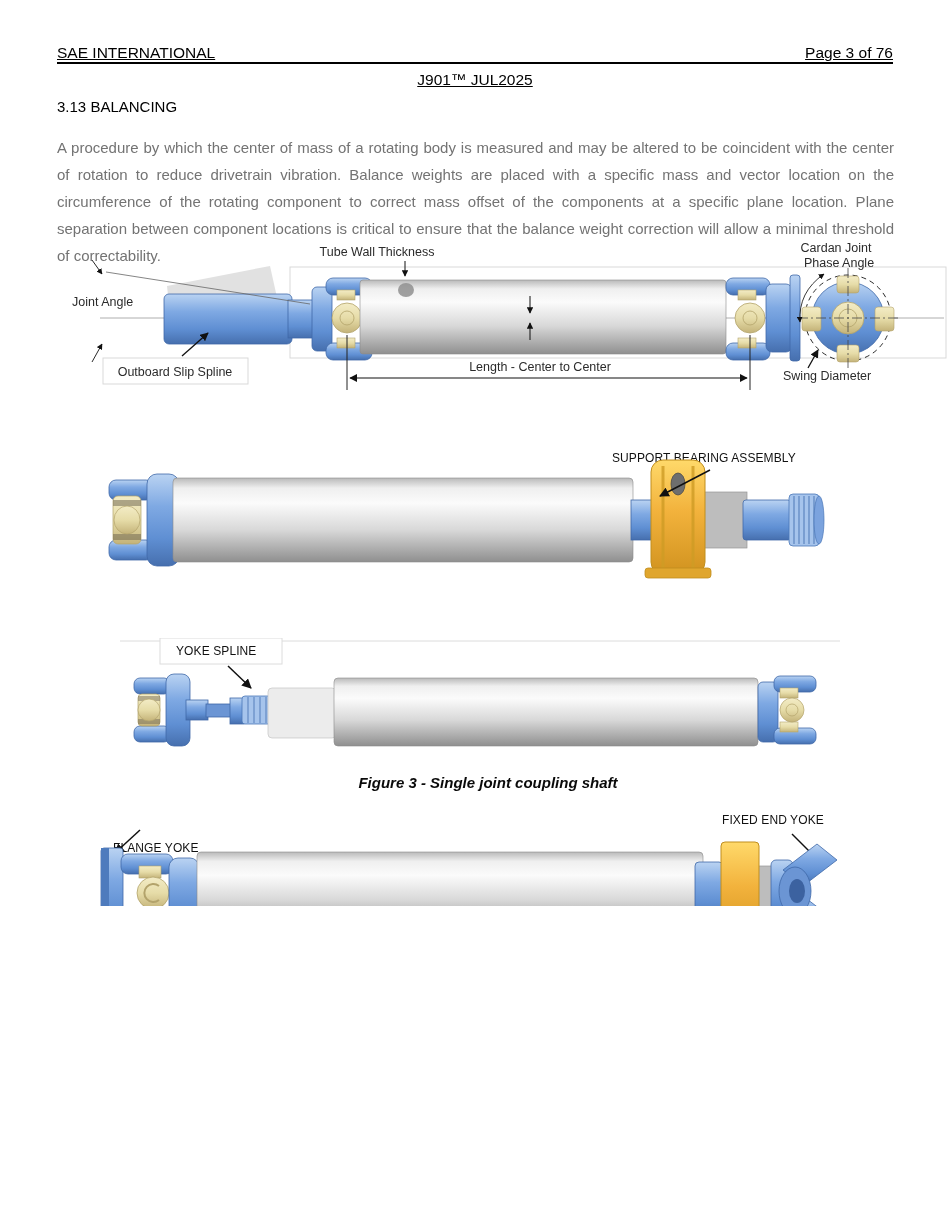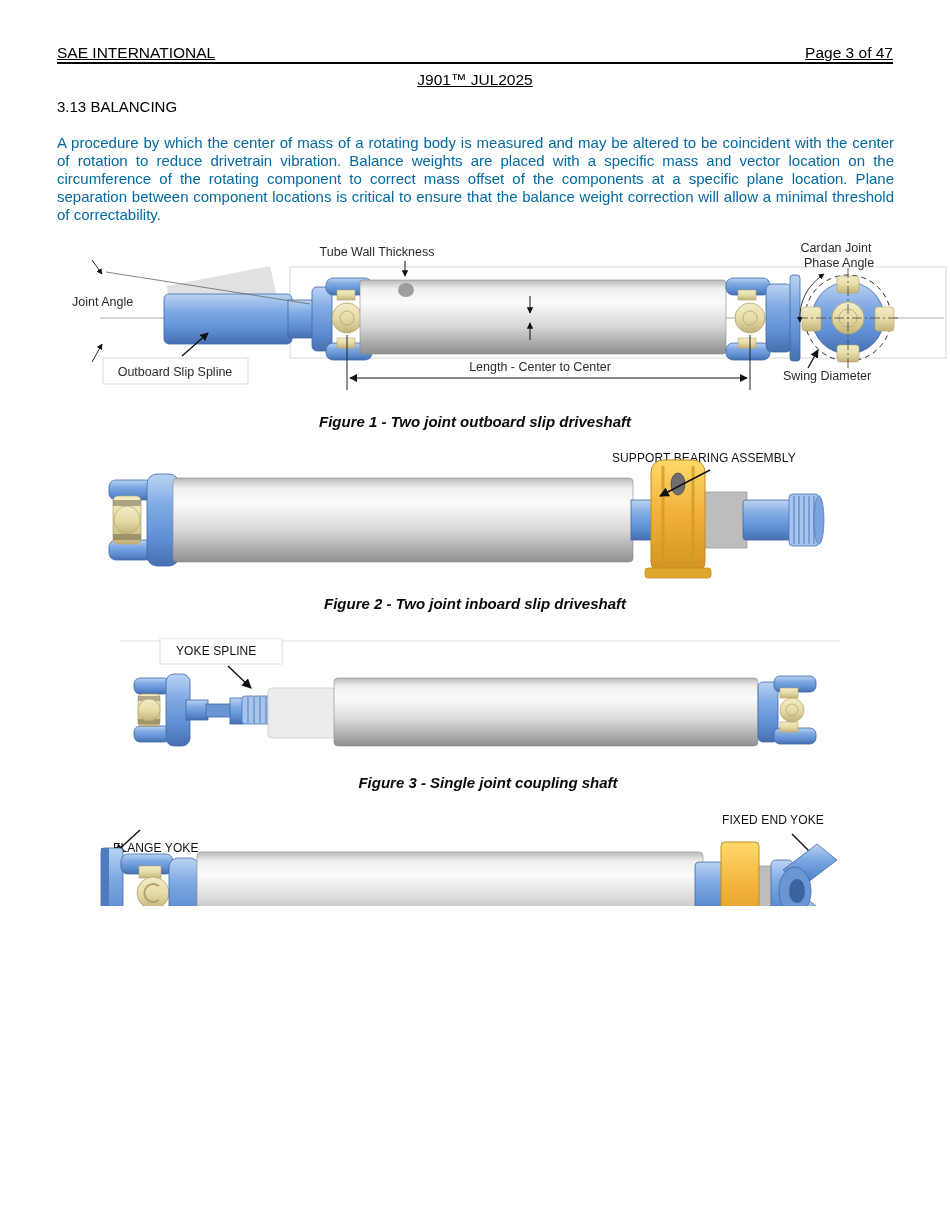--- a/index.html
+++ b/index.html
@@ -9,21 +9,21 @@
   
   .hdr span { position:absolute; top:44px; font-size:15.5px; text-decoration:underline; white-space:nowrap; }
   .hdr .l { left:57px; }
   .hdr .c { left:0; width:950px; text-align:center;margin-top:27px; }
   .hdr .r { right:57px; }
   .hdr-rule { position:absolute; top:62px; left:57px; width:836px; height:2px; background:#000; }
 
   
   .sec { position:absolute; top:98px; left:57px; font-size:15px; }
   .sec .num { }
-  .para { position:absolute; top:134px; left:57px; width:837px; font-size:15px; line-height:18px; text-align:justify; color:#0369a1; }
+  .para { position:absolute; top:134px; left:57px; width:837px; font-size:15px; line-height:27px; text-align:justify; color:#737373; }
 
   
   .figsvg { position:absolute; }
   .fig-caption { position:absolute; left:0; width:950px; text-align:center; font-size:15px; font-weight:bold; font-style:italic; color:#0a0a0a; }
   .cap1 { top:413px; } .cap2 { top:595px; } .cap3 { top:774px;padding-left:26px; } .cap4 { top:964px; }
   .fig-label { position:absolute; font-size:12px; color:#111; white-space:nowrap; letter-spacing:0.1px; }
   .lbl-support { left:612px; top:451px; }
   .lbl-slip   { left:176px; top:644px; }
   .lbl-flange { left:113px; top:812px;margin-top:29px; }
   .lbl-fixed  { left:722px; top:813px; }
@@ -34,21 +34,21 @@
   .accent-bar { position:absolute; left:85px; top:1222px; width:865px; height:8px; background:#4472C4; }
 </style>
 </head>
 <body>
 
 <div class="page">
 
   <div class="hdr">
     <span class="l">SAE INTERNATIONAL</span>
     <span class="c">J901™ JUL2025</span>
-    <span class="r">Page 3 of 47</span>
+    <span class="r">Page 3 of 76</span>
   </div>
   <div class="hdr-rule"></div>
 
   <div class="sec">
     <span class="num">3.13</span>
     <span>BALANCING</span>
   </div>
 
   <p class="para">A procedure by which the center of mass of a rotating body is measured and may be altered to be coincident with the center of rotation to reduce drivetrain vibration. Balance weights are placed with a specific mass and vector location on the circumference of the rotating component to correct mass offset of the components at a specific plane location. Plane separation between component locations is critical to ensure that the balance weight correction will allow a minimal threshold of correctability.</p>
 
@@ -158,21 +158,20 @@
       <text x="723" y="140" font-size="12.5">Swing Diameter</text>
       <line x1="748" y1="128" x2="758" y2="110" stroke="#111" stroke-width="1.3" marker-end="url(#f1arr)"></line>
     </g>
 
     <g>
       <text x="776" y="12" font-size="12.5" text-anchor="middle">Cardan Joint</text>
       <text x="779" y="27" font-size="12.5" text-anchor="middle">Phase Angle</text>
       <path d="M 764,34 Q 738,52 740,82" fill="none" stroke="#222" stroke-width="0.9" marker-start="url(#f1arr)" marker-end="url(#f1arr)"></path>
     </g>
   </svg>
-  <div class="fig-caption cap1">Figure 1 - Two joint outboard slip driveshaft</div>
 
   <div class="fig-label lbl-support">SUPPORT BEARING ASSEMBLY</div>
   <svg class="figsvg" style="left:95px; top:448px;" width="760" height="145" viewBox="0 0 760 145">
     <defs>
       <linearGradient id="f2tube" x1="0" y1="0" x2="0" y2="1">
         <stop offset="0" stop-color="#b9b9b9"></stop>
           <stop offset="0.12" stop-color="#efefef"></stop>
         <stop offset="0.3" stop-color="#fbfbfb"></stop>
           <stop offset="0.62" stop-color="#d8d8d8"></stop>
         <stop offset="1" stop-color="#8f8f8f"></stop>
@@ -227,21 +226,20 @@
       <line x1="699" y1="48" x2="699" y2="96" stroke="#5d85c0" stroke-width="1.2"></line>
       <line x1="704" y1="48" x2="704" y2="96" stroke="#5d85c0" stroke-width="1.2"></line>
       <line x1="709" y1="48" x2="709" y2="96" stroke="#5d85c0" stroke-width="1.2"></line>
       <line x1="714" y1="48" x2="714" y2="96" stroke="#5d85c0" stroke-width="1.2"></line>
       <line x1="719" y1="48" x2="719" y2="96" stroke="#5d85c0" stroke-width="1.2"></line>
       <ellipse cx="724" cy="72" rx="5" ry="24" fill="#7ba3de" stroke="#4a77b8" stroke-width="0.7"></ellipse>
     </g>
 
     <line x1="615" y1="22" x2="565" y2="48" stroke="#111" stroke-width="1.5" marker-end="url(#f2arr)"></line>
   </svg>
-  <div class="fig-caption cap2">Figure 2 - Two joint inboard slip driveshaft</div>
 
   <svg class="figsvg" style="left:120px; top:638px;" width="720" height="125" viewBox="0 0 720 125">
     <defs>
       <linearGradient id="f3tube" x1="0" y1="0" x2="0" y2="1">
         <stop offset="0" stop-color="#b9b9b9"></stop>
           <stop offset="0.12" stop-color="#efefef"></stop>
         <stop offset="0.3" stop-color="#fbfbfb"></stop>
           <stop offset="0.62" stop-color="#d8d8d8"></stop>
         <stop offset="1" stop-color="#8f8f8f"></stop>
       </linearGradient>

